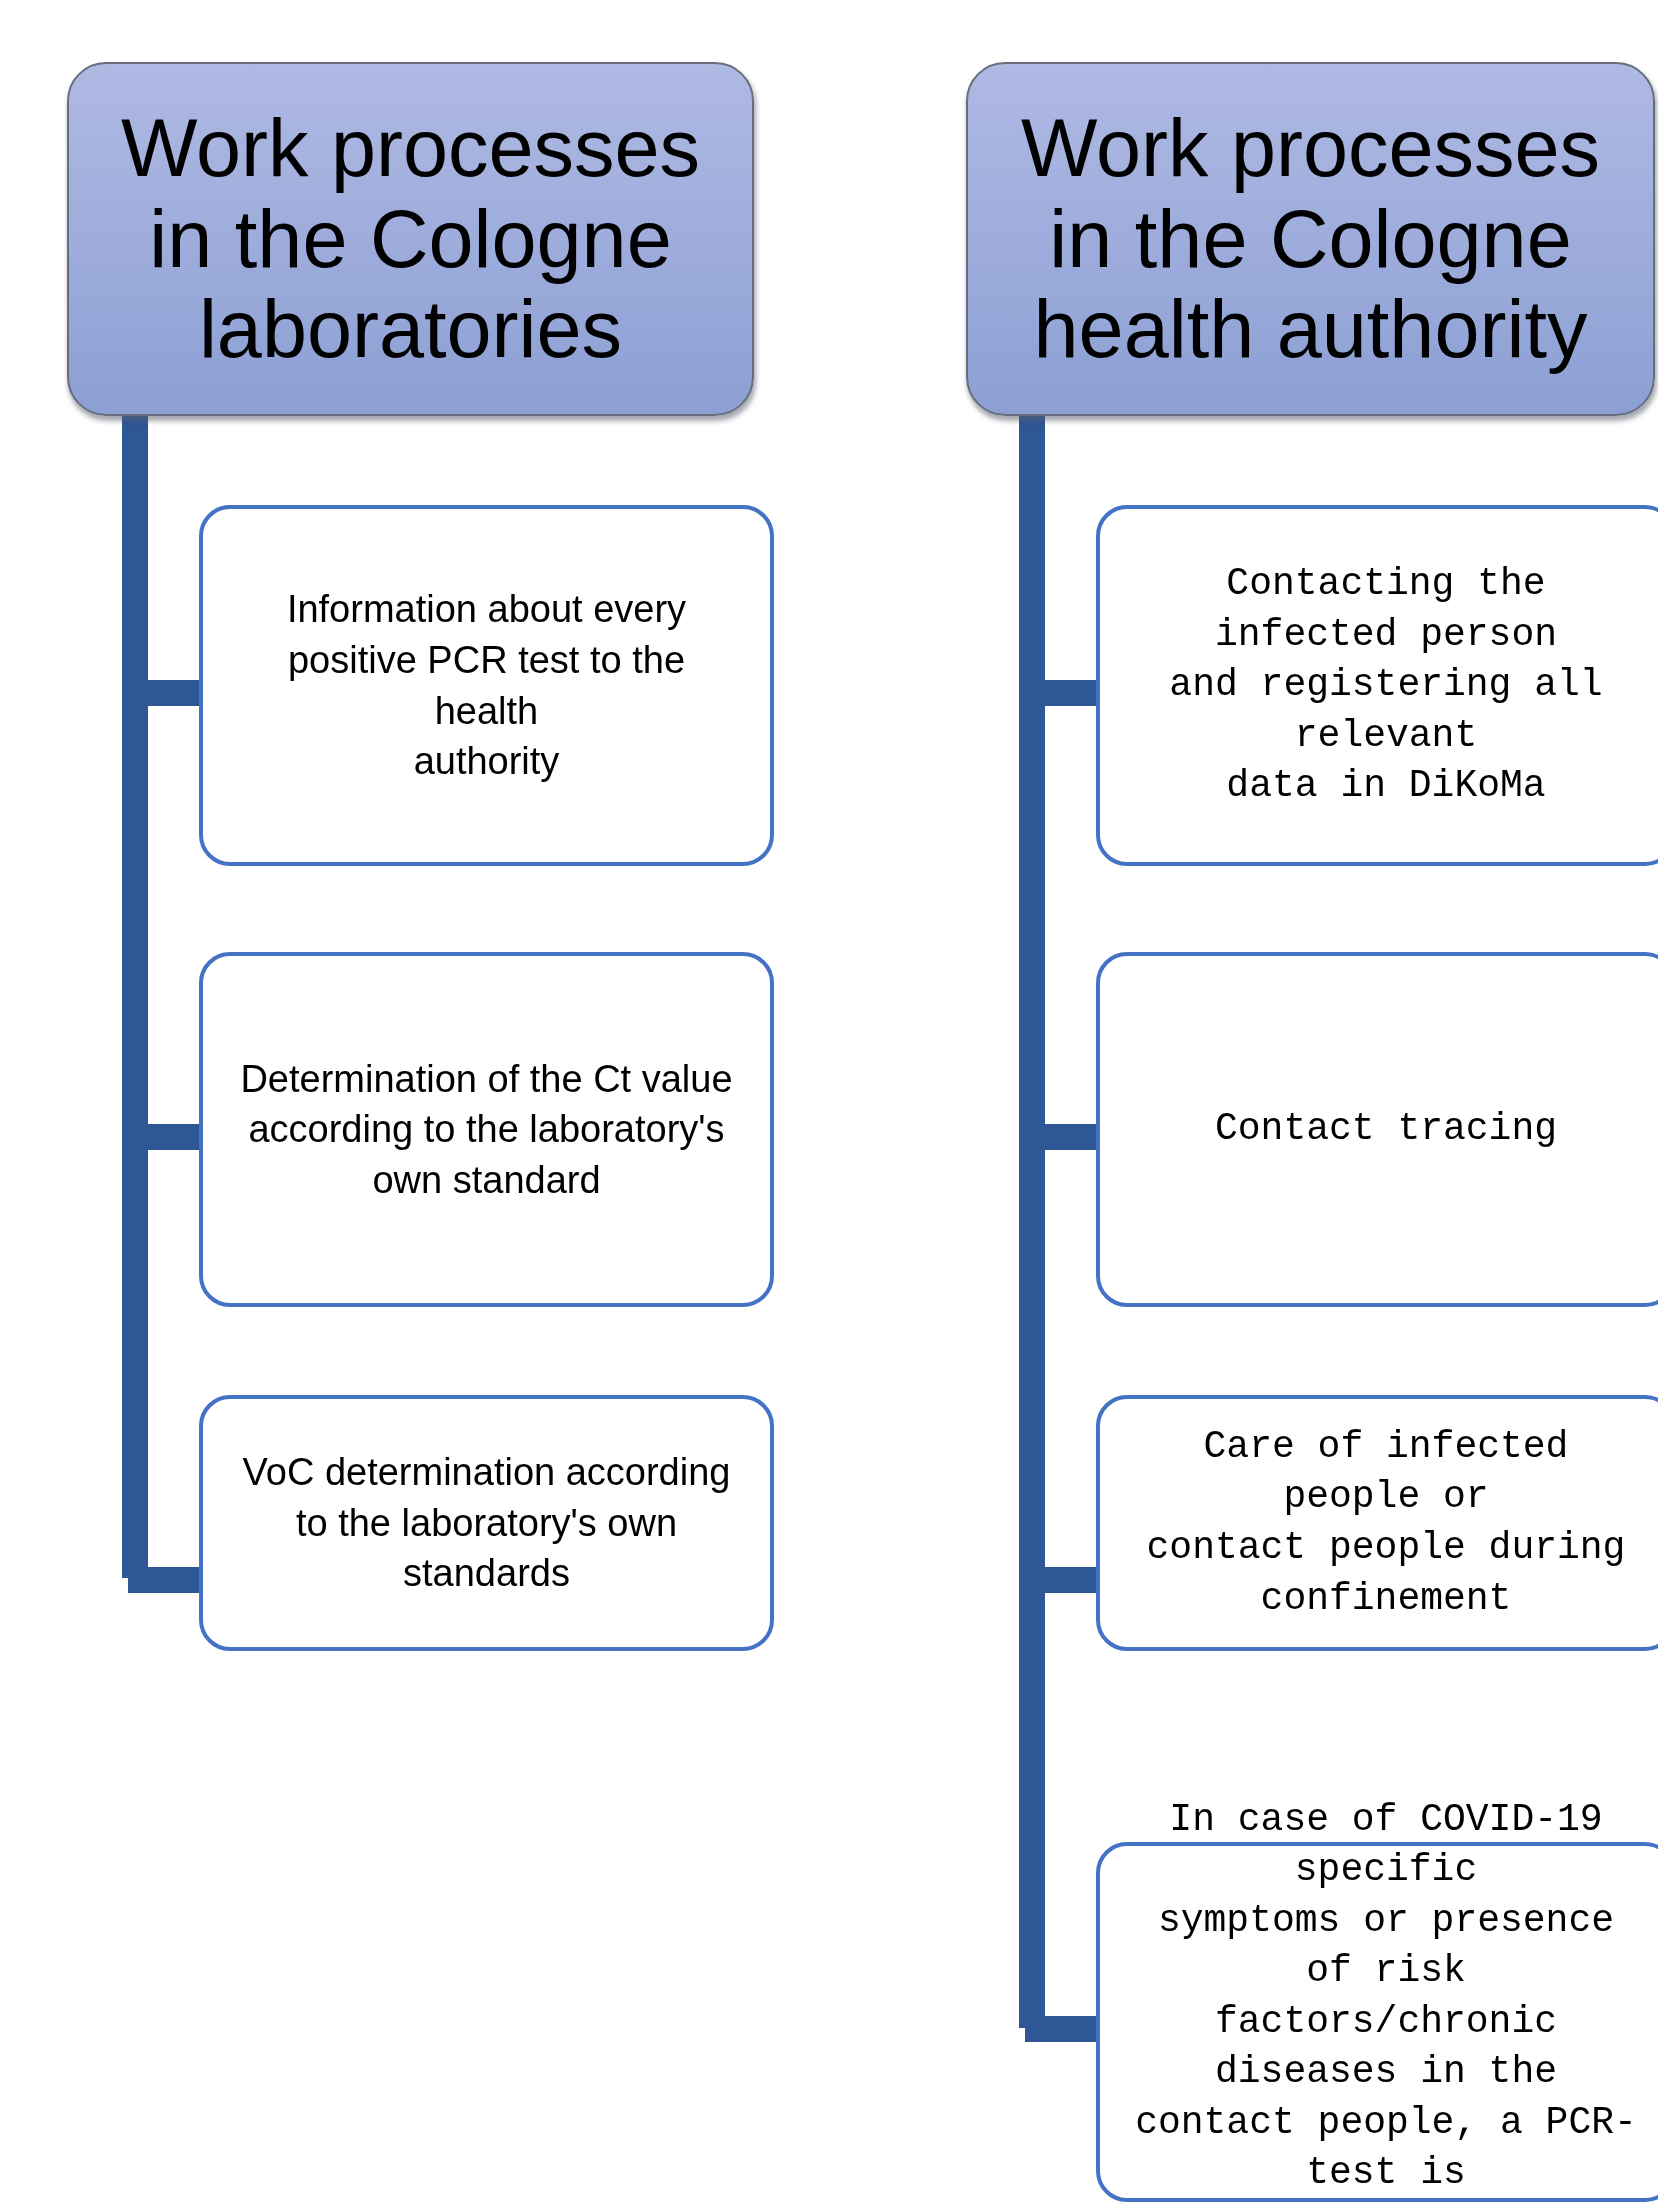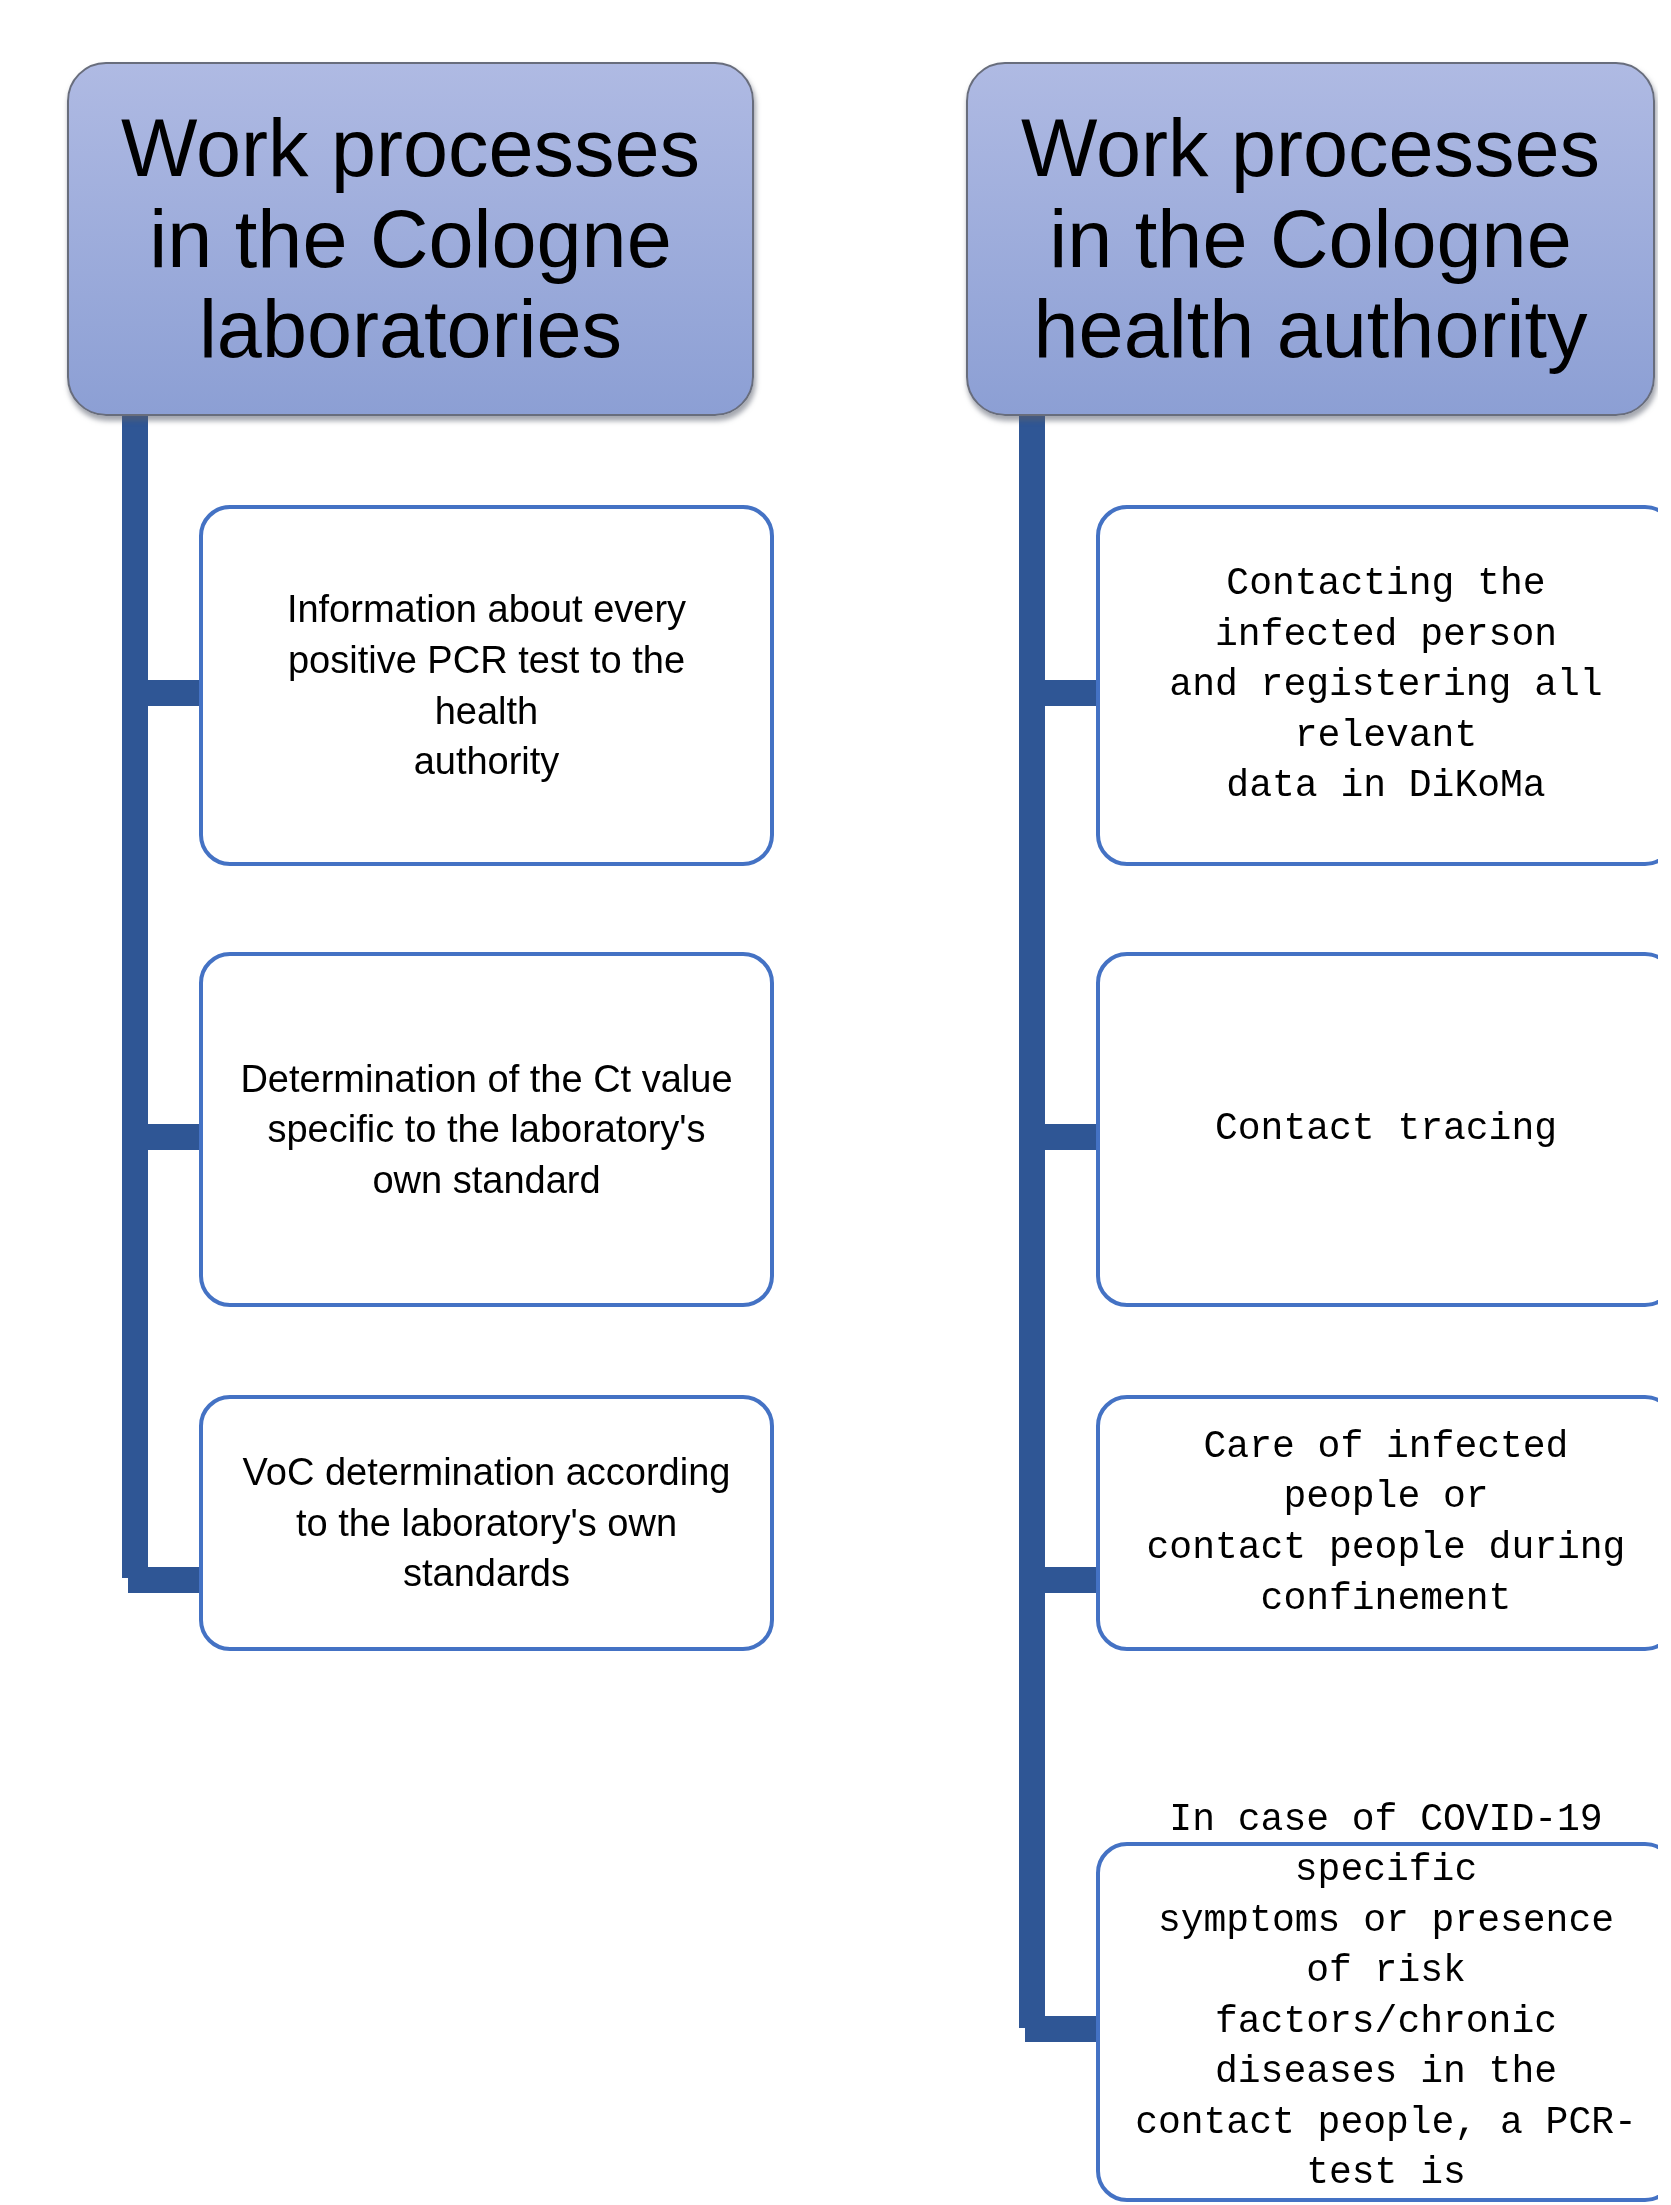--- a/index.html
+++ b/index.html
@@ -101,21 +101,21 @@
     <div class="stub stub-l stub-y2"></div>
     <div class="stub stub-l stub-y3"></div>
 
     <div class="node node-l node-y1">
       <span class="node-label">Information about every
 positive PCR test to the health
 authority</span>
     </div>
     <div class="node node-l node-y2">
       <span class="node-label">Determination of the Ct value
-specific to the laboratory's
+according to the laboratory's
 own standard</span>
     </div>
     <div class="node node-l node-y3">
       <span class="node-label">VoC determination according
 to the laboratory's own
 standards</span>
     </div>
   </section>
 
   <section>

